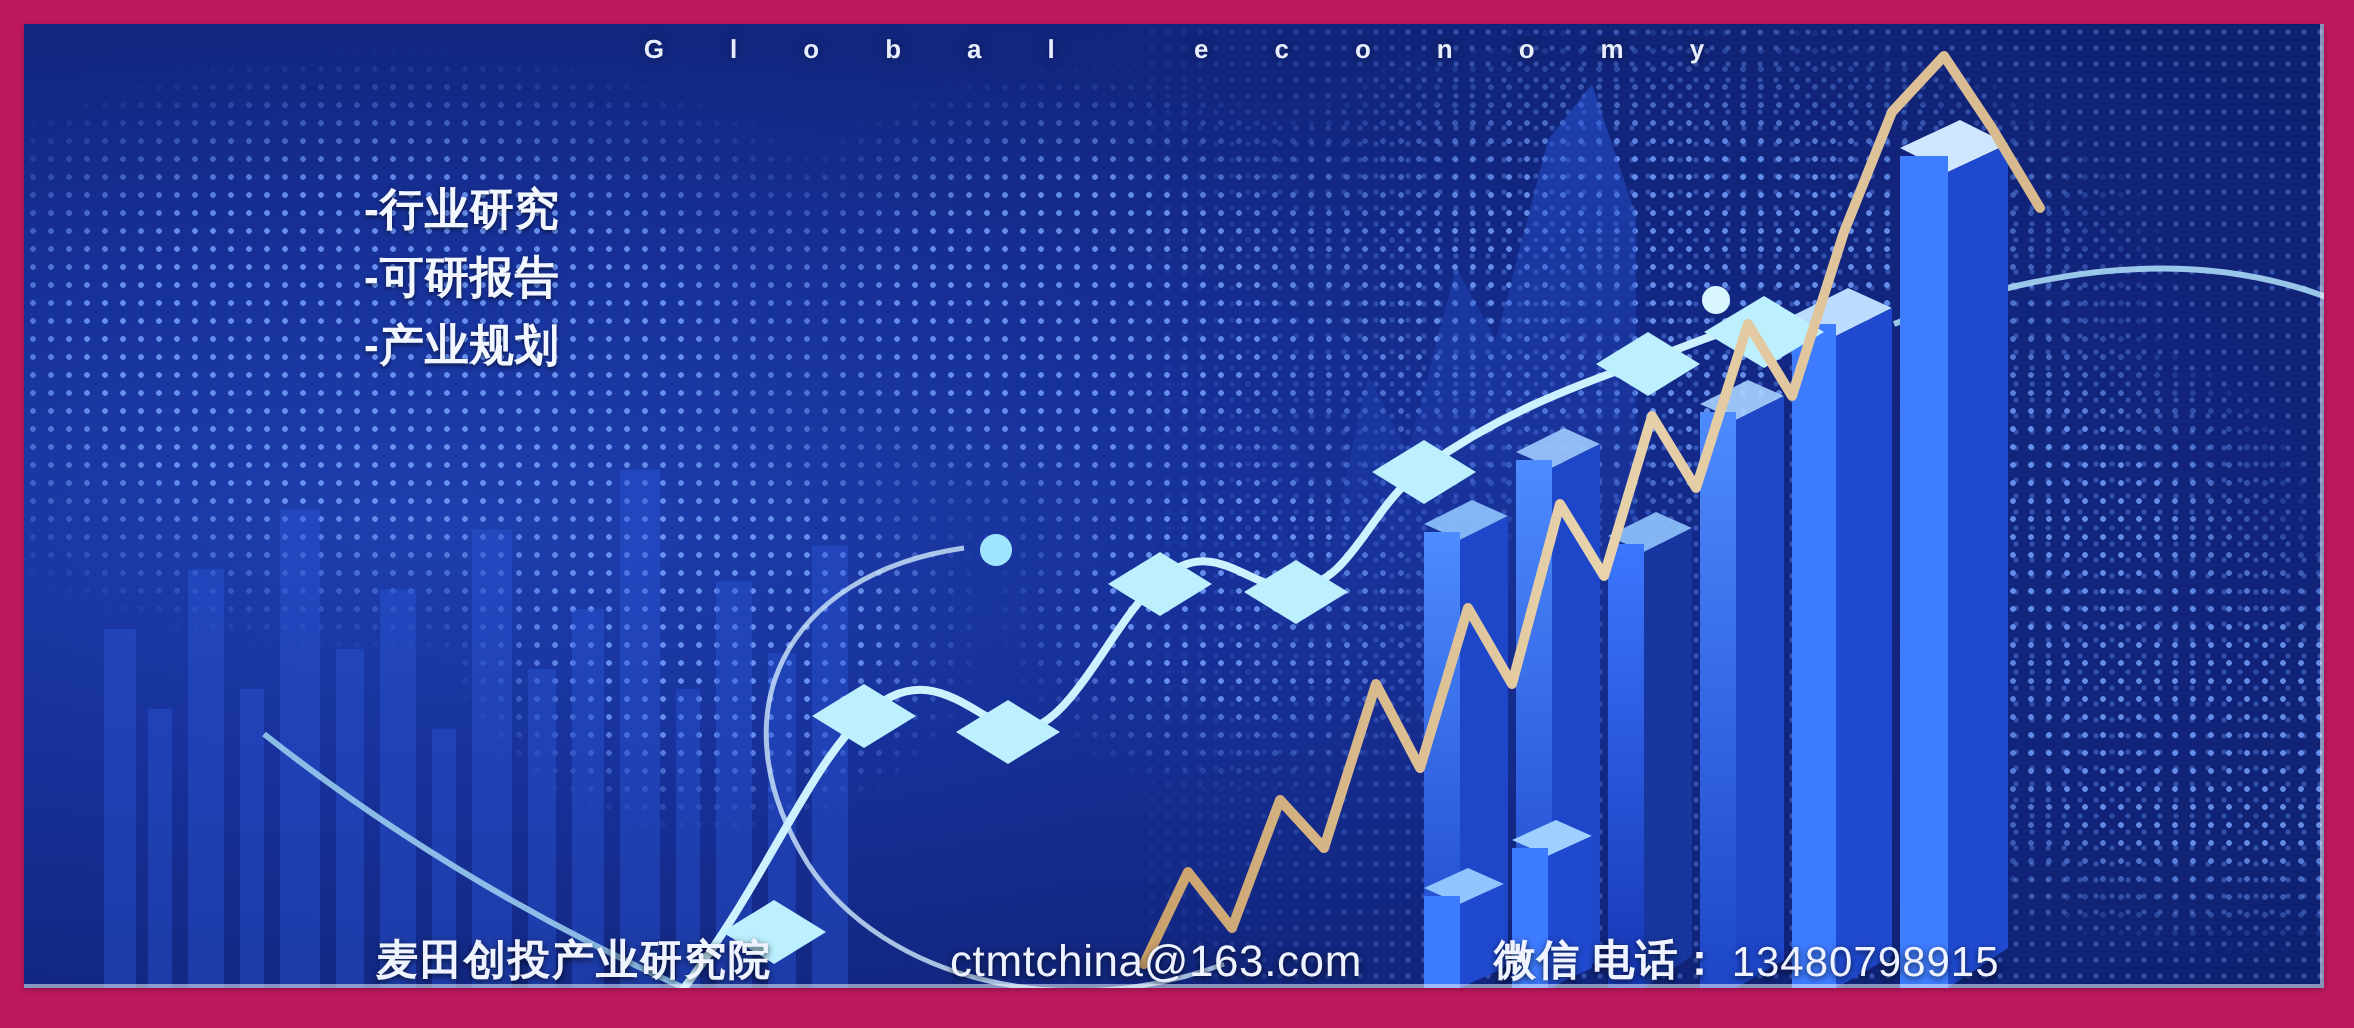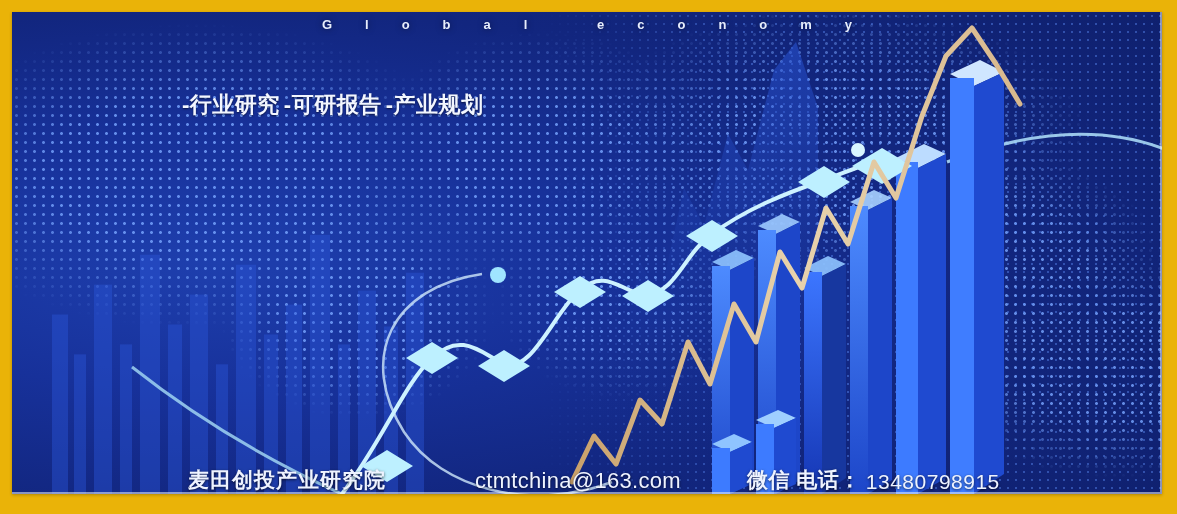--- a/index.html
+++ b/index.html
@@ -1,20 +1,20 @@
 <!DOCTYPE html>
 <html lang="zh"><head>
 <meta charset="utf-8">
 <title>banner</title>
 <style>
   html,body{margin:0;padding:0;background:#f7f9fc;}
   body{width:1177px;height:514px;overflow:hidden;
        font-family:"Liberation Sans","DejaVu Sans",sans-serif;}
 
-  #stage{position:relative;width:1177px;height:514px;background:#eab308;}
+  #stage{position:relative;width:1177px;height:514px;background:#be185d;}
 
   
   #panel{
     position:absolute;left:12px;top:12px;width:1150px;height:482px;
     overflow:hidden;
     background:
       radial-gradient(120% 95% at 18% 52%, #1e3fae 0%, #17319a 28%, #12267f 55%, #0e1e68 100%);
     box-shadow:0 1px 3px rgba(0,0,0,.25);
   }
   
@@ -64,21 +64,21 @@
 
   
   #globalWord{
     position:absolute;left:0;right:0;top:-2px;height:30px;
     text-align:center;color:#e8eefc;font-size:13px;font-weight:700;
     letter-spacing:33px;text-indent:33px;line-height:30px;
     text-shadow:0 0 6px rgba(0,0,0,.5);white-space:nowrap;
   }
 
   #services{position:absolute;left:170px;top:78px;display:flex;gap:26px;}
-  .col{display:flex;gap:4px;}
+  .col{display:flex;flex-direction:column;gap:4px;}
   .svc{
     color:#f2f6ff;font-size:22px;font-weight:700;line-height:30px;
     letter-spacing:.5px;white-space:nowrap;
     text-shadow:0 1px 2px rgba(0,0,0,.55);
   }
   .col.right .svc{min-width:280px;}
 
   #headline{
     position:absolute;left:175px;top:297px;
     color:#ffffff;font-size:96px;font-weight:700;line-height:1;

